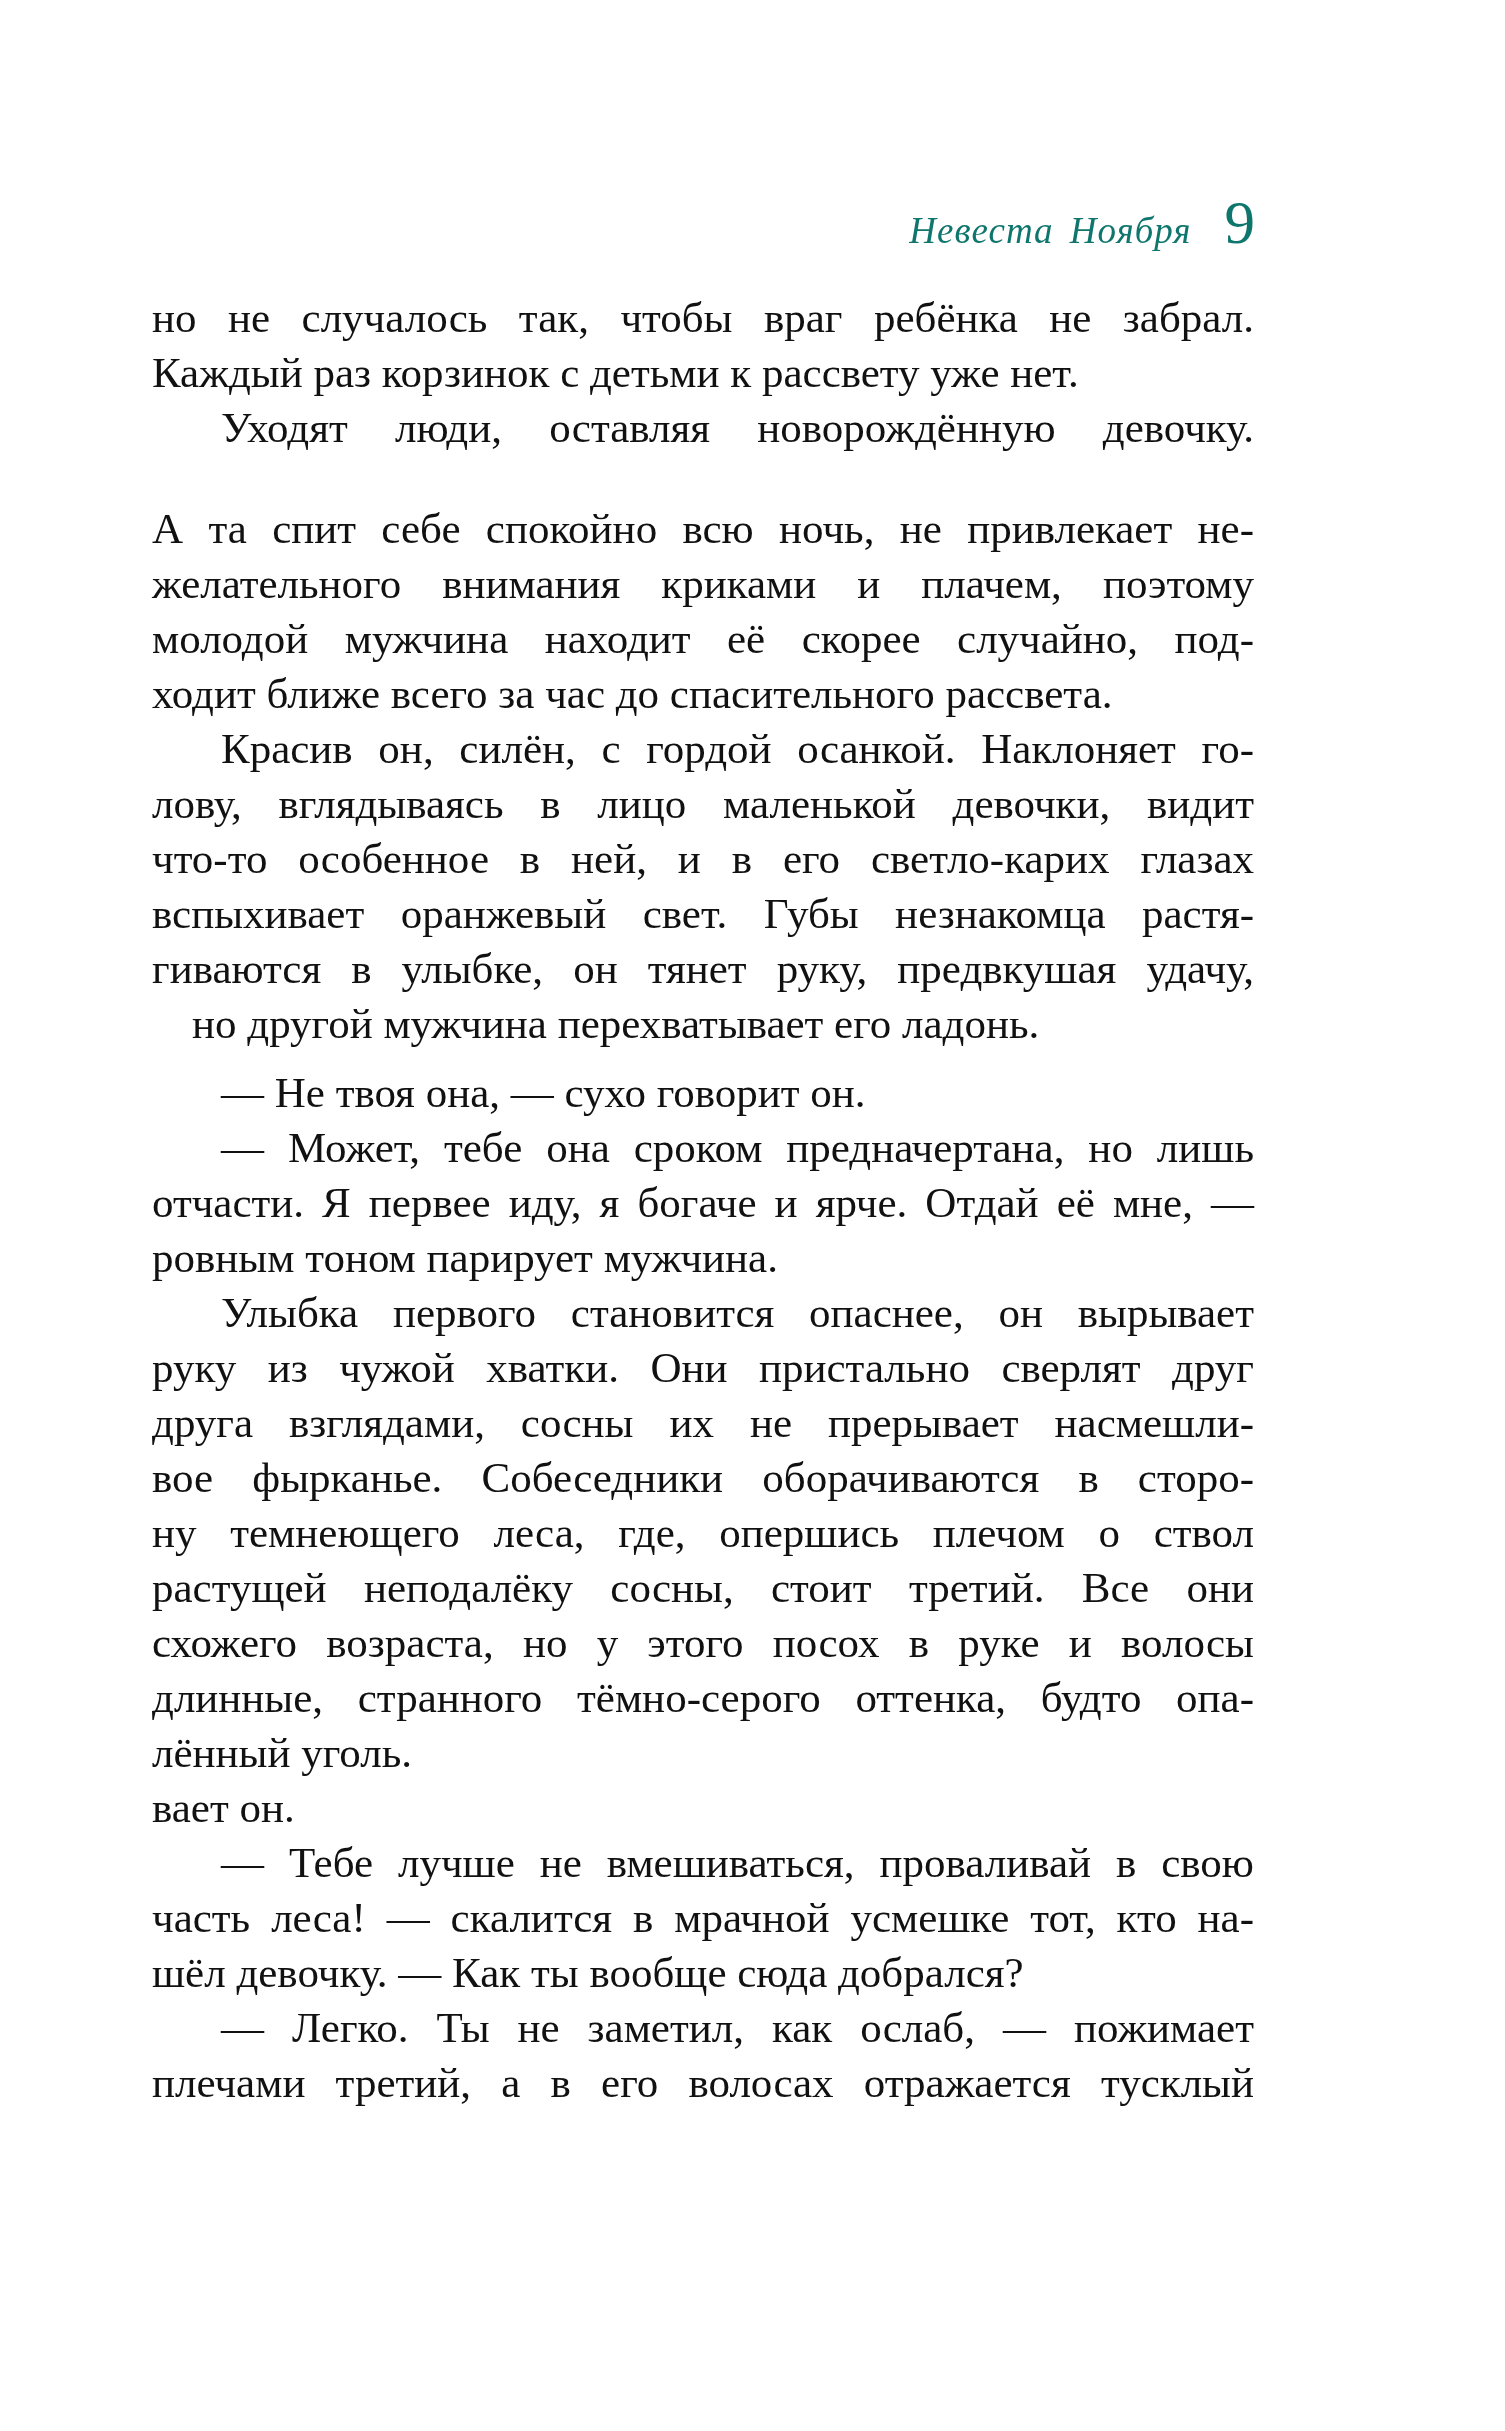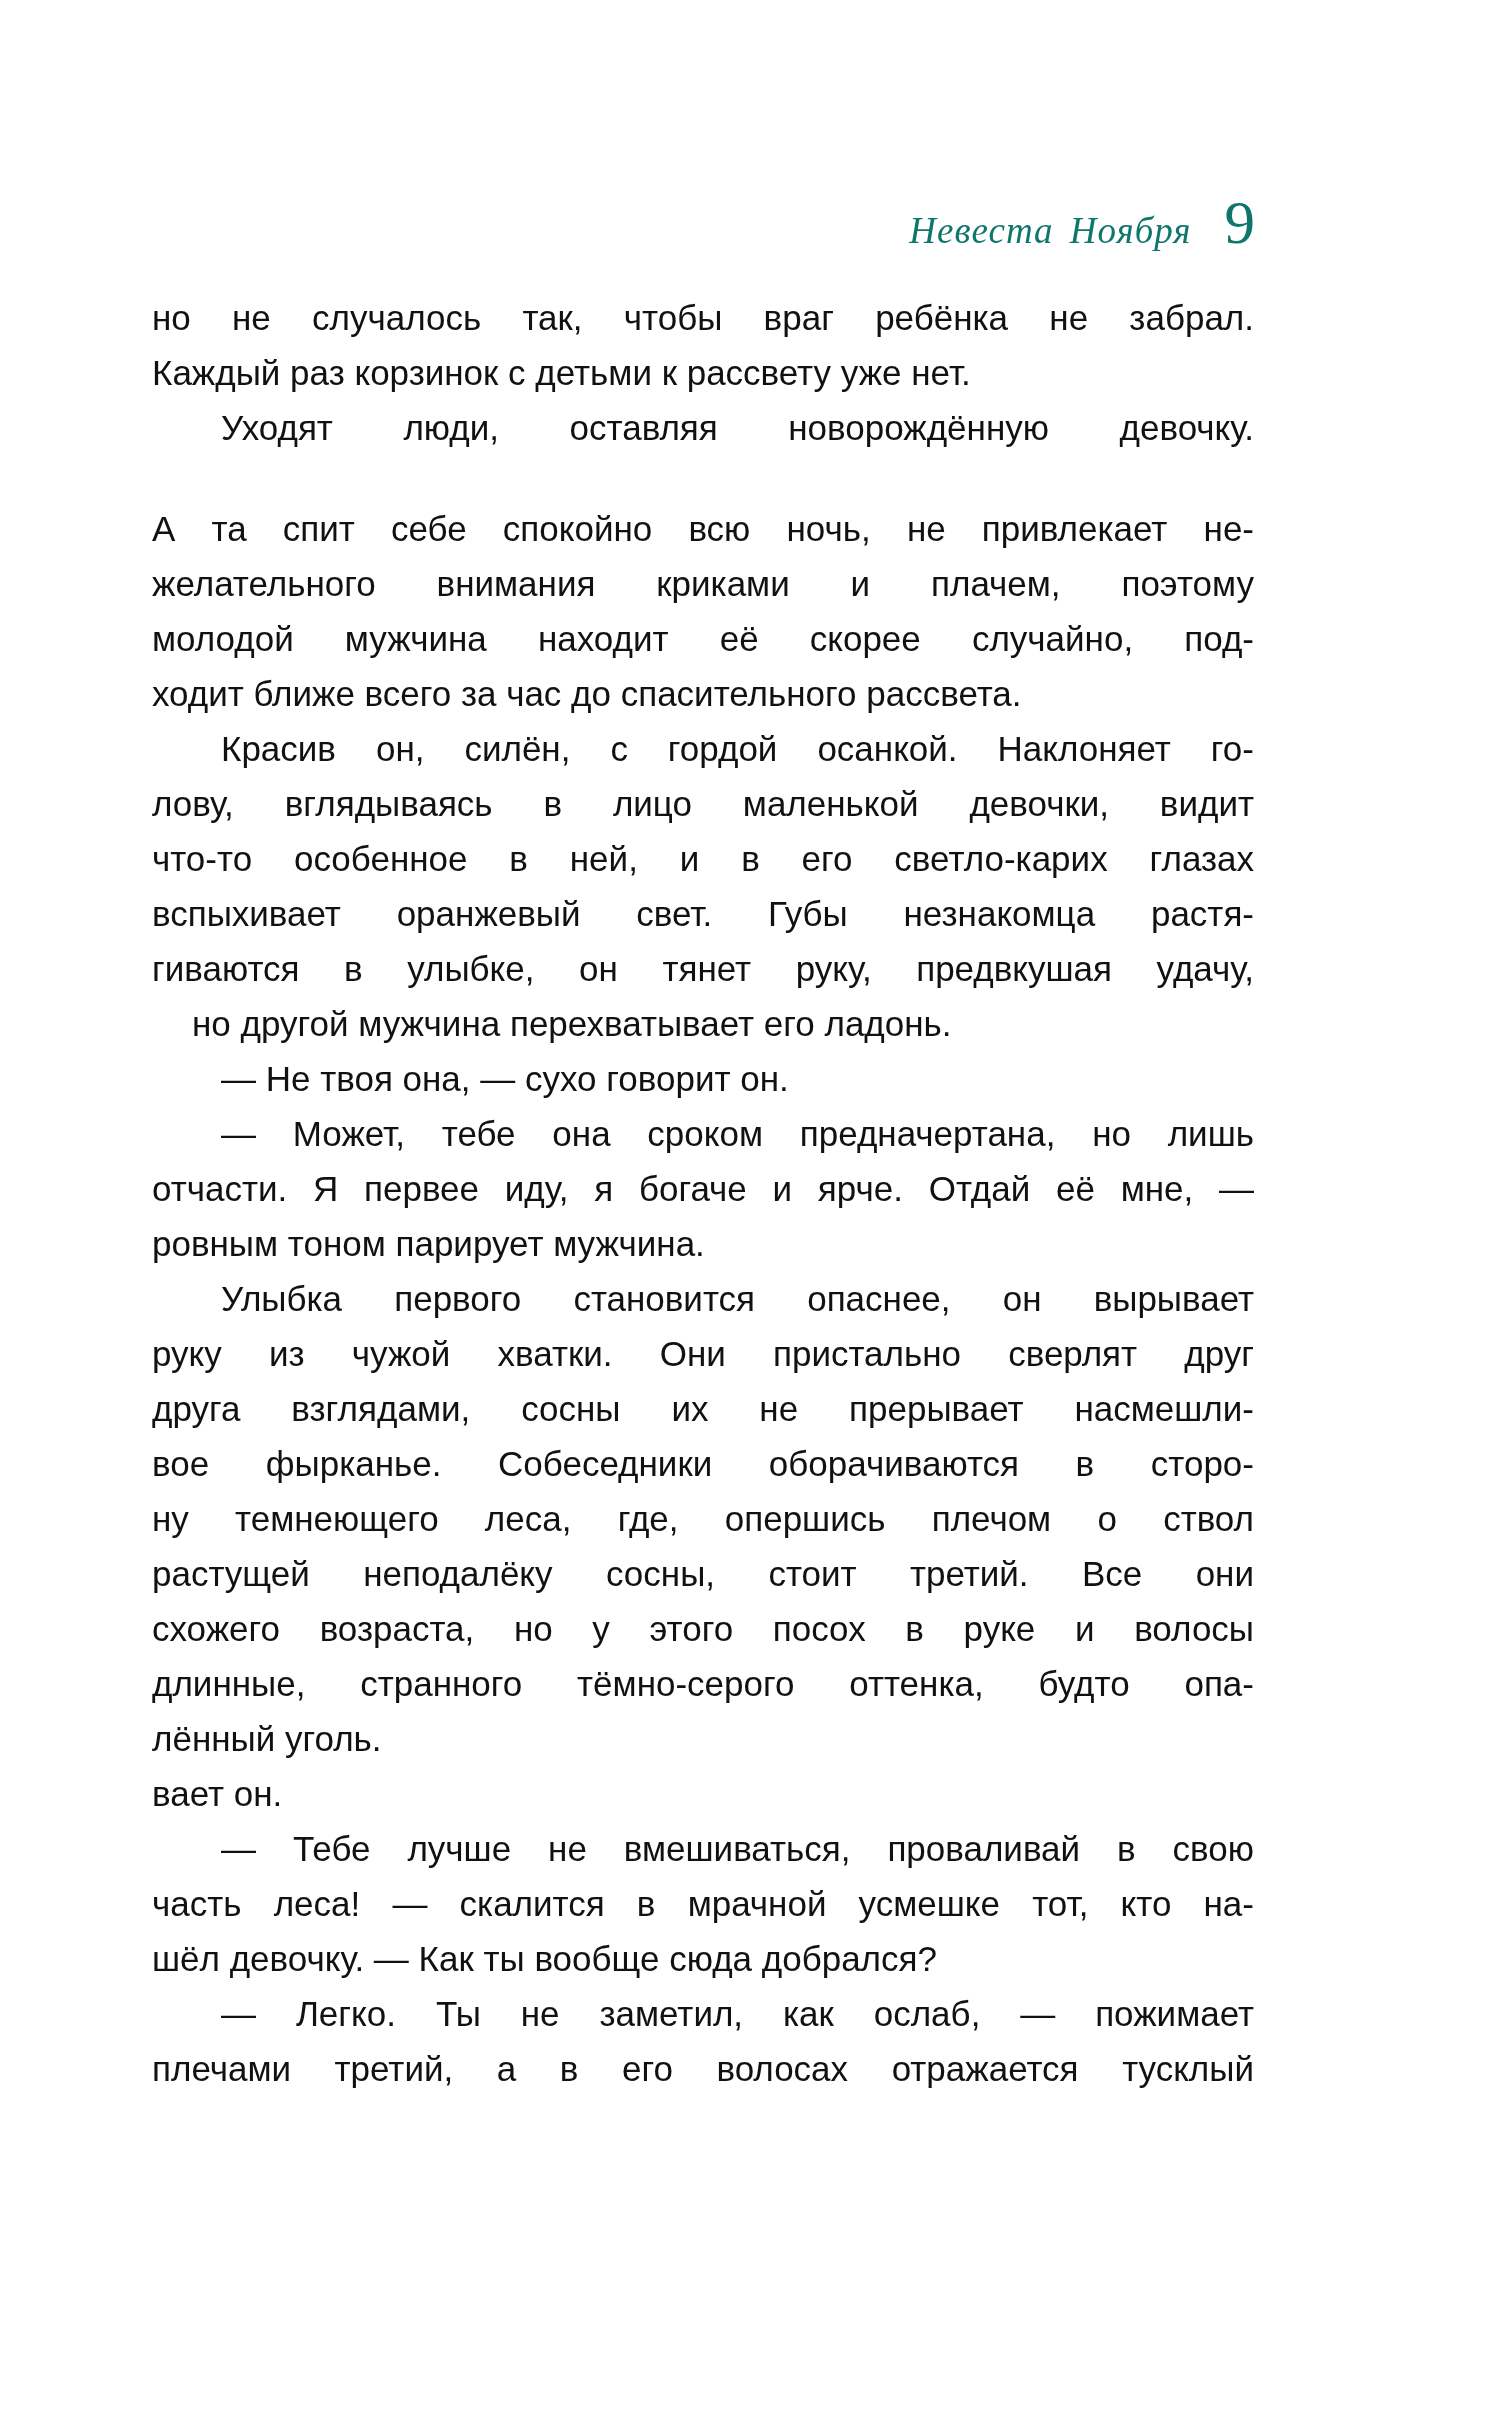--- a/index.html
+++ b/index.html
@@ -7,22 +7,22 @@
   .page { position: absolute; left: 0; top: 0; width: 1506px; height: 2432px; background: #fff; }
   .running-head {
     position: absolute; top: 192px; right: 251px;
     display: flex; align-items: baseline; gap: 33px;
     font-family: "Liberation Serif", "DejaVu Serif", serif; color: #0f766e;
   }
   .running-title { font-style: italic; font-size: 37px; letter-spacing: 1px; word-spacing: 5.9px; }
   .page-number { font-size: 61px; line-height: 1; }
   .body-text {
     position: absolute; left: 152px; top: 290px; width: 1102px;
-    font-family: Liberation Sans, sans-serif;
-    font-size: 35px; line-height: 55px; color: #111;
+    font-family: Liberation Serif, serif;
+    font-size: 43px; line-height: 55px; color: #111;
   }
   .line { display: block; white-space: nowrap; text-align: justify; text-align-last: justify; height: 55px; }
   .line.last { text-align-last: left; }
   .line.indent { padding-left: 69px; }
 </style>
 </head>
 <body>
 
 <div class="page">
   <div class="running-head">
@@ -37,21 +37,21 @@
       <span class="line" style="white-space: normal; margin-top: 46px;">А та спит себе спокойно всю ночь, не привлекает не-</span>
       <span class="line" style="white-space: normal;">желательного внимания криками и плачем, поэтому</span>
       <span class="line" style="white-space: normal;">молодой мужчина находит её скорее случайно, под-</span>
       <span class="line last" style="white-space: normal;">ходит ближе всего за час до спасительного рассвета.</span>
       <span class="line indent" style="white-space: normal;">Красив он, силён, с гордой осанкой. Наклоняет го-</span>
       <span class="line" style="white-space: normal;">лову, вглядываясь в лицо маленькой девочки, видит</span>
       <span class="line" style="white-space: normal;">что-то особенное в ней, и в его светло-карих глазах</span>
       <span class="line" style="white-space: normal;">вспыхивает оранжевый свет. Губы незнакомца растя-</span>
       <span class="line" style="white-space: normal;">гиваются в улыбке, он тянет руку, предвкушая удачу,</span>
       <span class="line last" style="white-space: normal; margin-left: 40px;">но другой мужчина перехватывает его ладонь.</span>
-      <span class="line indent last" style="white-space: normal;">— Не твоя она, — сухо говорит он.</span>
+      <span class="line indent last" style="white-space: normal; margin-top: 14px;">— Не твоя она, — сухо говорит он.</span>
       <span class="line indent" style="white-space: normal;">— Может, тебе она сроком предначертана, но лишь</span>
       <span class="line" style="white-space: normal;">отчасти. Я первее иду, я богаче и ярче. Отдай её мне, —</span>
       <span class="line last" style="white-space: normal;">ровным тоном парирует мужчина.</span>
       <span class="line indent" style="white-space: normal;">Улыбка первого становится опаснее, он вырывает</span>
       <span class="line" style="white-space: normal;">руку из чужой хватки. Они пристально сверлят друг</span>
       <span class="line" style="white-space: normal;">друга взглядами, сосны их не прерывает насмешли-</span>
       <span class="line" style="white-space: normal;">вое фырканье. Собеседники оборачиваются в сторо-</span>
       <span class="line" style="white-space: normal;">ну темнеющего леса, где, опершись плечом о ствол</span>
       <span class="line" style="white-space: normal;">растущей неподалёку сосны, стоит третий. Все они</span>
       <span class="line" style="white-space: normal;">схожего возраста, но у этого посох в руке и волосы</span>

